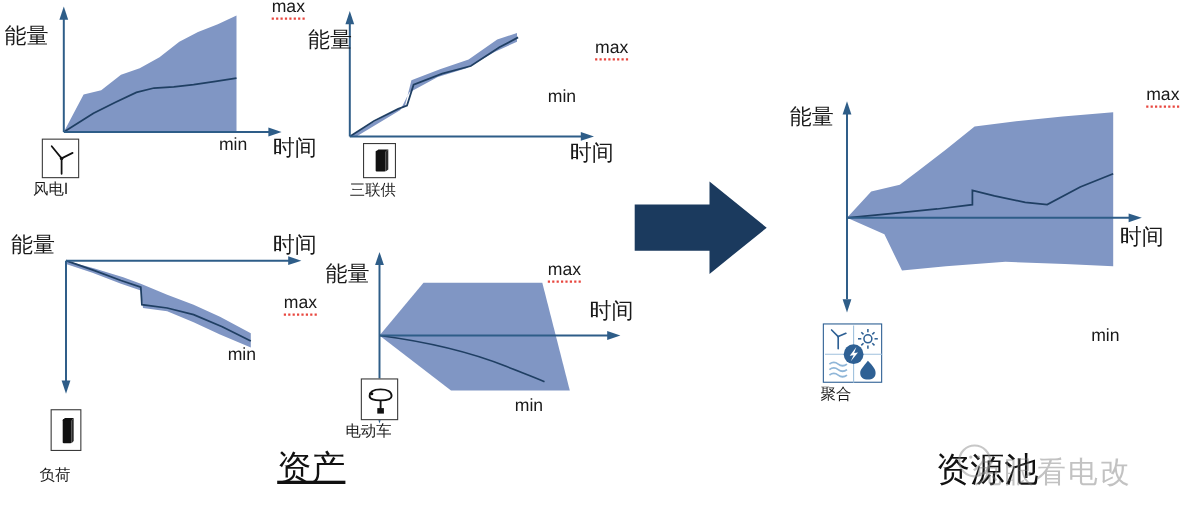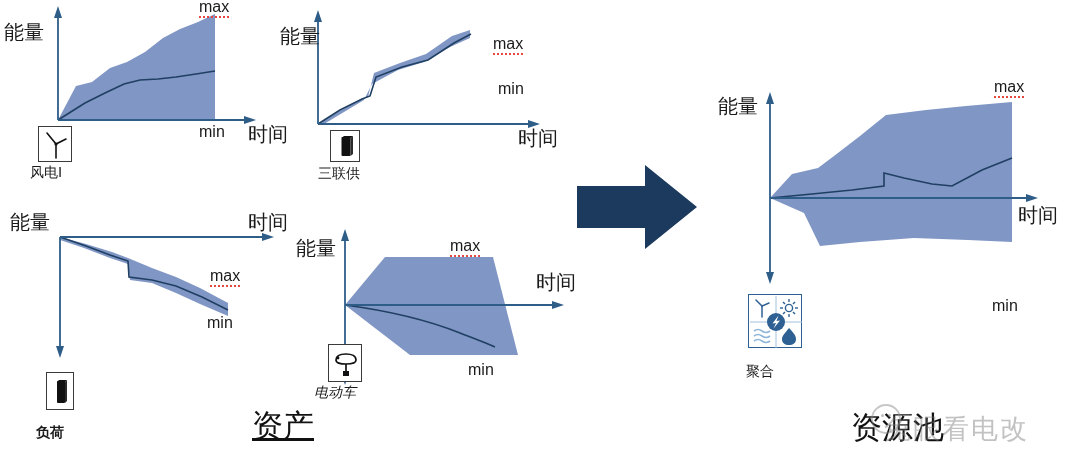--- a/index.html
+++ b/index.html
@@ -18,20 +18,21 @@
     font-family:"DejaVu Sans","Liberation Sans",sans-serif;
     color:#1a1a1a;
     white-space:nowrap;
     line-height:1;
   }
   .lbl-axis{font-size:20px;}
   .lbl-mm{font-size:16px;font-family:"Liberation Sans","DejaVu Sans",sans-serif;}
   .lbl-max{
     border-bottom:2px dotted #e8473f;
     padding-bottom:1px;
+    margin-left:48px;
   }
   .lbl-icon{font-size:14px;text-align:left;}
   .lbl-section{
     font-family:"DejaVu Sans","Liberation Sans",sans-serif;
     font-size:31px;color:#111;
   }
 
   .iconbox{
     position:absolute;
     box-sizing:border-box;
@@ -137,21 +138,21 @@
     <div class="lbl lbl-mm lbl-max" style="left:210px;top:68px;">max</div>
     <div class="lbl lbl-mm" style="left:207px;top:115px;">min</div>
 
     <div class="iconbox" style="left:46px;top:172px;width:28px;height:38px;">
       <svg width="28" height="38" viewBox="0 0 28 38">
         <rect x="10" y="8" width="8" height="22" rx="1" fill="#111"></rect>
         <path d="M10,9 L12,7 L20,7 L18,9 Z" fill="#111"></path>
         <path d="M18,9 L20,7 L20,28 L18,30 Z" fill="#2b2b2b"></path>
       </svg>
     </div>
-    <div class="lbl lbl-icon" style="left:36px;top:225px;width:50px;font-weight:bold;">负荷</div>
+    <div class="lbl lbl-icon" style="left:36px;top:225px;width:50px;">负荷</div>
   </div>
 
   <div class="panel" style="left:290px;top:215px;width:320px;height:240px;">
     <svg width="320" height="240" viewBox="0 0 320 240">
       <path fill="#8096c4" stroke="none" d="M55,90 L95,42 L203,42 L228,140 L120,140 Z"></path>
       <path fill="none" stroke="#1f3f63" stroke-width="1.6" d="M55,90 C 100,96 140,106 170,118 C 185,124 196,128 205,132"></path>
       <line x1="55" y1="22" x2="55" y2="160" stroke="#2e5d88" stroke-width="1.8"></line>
       <polygon points="55,14 51,26 59,26" fill="#2e5d88"></polygon>
       <polygon points="55,170 51,158 59,158" fill="#2e5d88"></polygon>
       <line x1="55" y1="90" x2="266" y2="90" stroke="#2e5d88" stroke-width="1.8"></line>
@@ -163,21 +164,21 @@
     <div class="lbl lbl-mm" style="left:178px;top:147px;">min</div>
 
     <div class="iconbox" style="left:38px;top:129px;width:34px;height:38px;">
       <svg width="34" height="38" viewBox="0 0 34 38">
         <path d="M7,15 C7,11 11,9 17,9 C23,9 27,11 27,15 C27,18 23,19 17,19 C11,19 7,18 7,15 Z" fill="none" stroke="#111" stroke-width="1.7"></path>
         <line x1="17" y1="19" x2="17" y2="27" stroke="#111" stroke-width="1.7"></line>
         <rect x="14" y="26" width="6" height="5" fill="#111"></rect>
         <circle cx="9" cy="13" r="1.4" fill="#111"></circle>
       </svg>
     </div>
-    <div class="lbl lbl-icon" style="left:24px;top:170px;width:62px;font-style:italic;">电动车</div>
+    <div class="lbl lbl-icon" style="left:24px;top:170px;width:62px;">电动车</div>
   </div>
 
   <div class="panel" style="left:575px;top:160px;width:130px;height:95px;">
     <svg width="130" height="95" viewBox="0 0 130 95">
       <polygon fill="#1b3a5e" points="2,26 70,26 70,5 122,47 70,89 70,68 2,68"></polygon>
     </svg>
   </div>
 
   <div class="panel" style="left:700px;top:60px;width:380px;height:340px;">
     <svg width="380" height="340" viewBox="0 0 380 340">
@@ -223,21 +224,21 @@
           <path d="M5,41 q4,-3 8,0 q4,3 8,0"></path>
           <path d="M5,46 q4,-3 8,0 q4,3 8,0"></path>
         </g>
 
         <path d="M40,33 C45,38 47,41 47,44 C47,48 44,50 40,50 C36,50 33,48 33,44 C33,41 36,38 40,33 Z" fill="#2e6094"></path>
 
         <circle cx="27" cy="27" r="9" fill="#2e6094"></circle>
         <path d="M29.5,20.5 L23.5,28.5 L27,28 L24.5,33.5 L31,25.5 L27.5,26 Z" fill="#ffffff"></path>
       </svg>
     </div>
-    <div class="lbl lbl-icon" style="left:46px;top:304px;width:58px;">聚合</div>
+    <div class="lbl lbl-icon" style="left:46px;top:292px;width:58px;">聚合</div>
   </div>
 
   <div class="lbl lbl-section" style="left:252px;top:410px;text-decoration:underline;">资产</div>
   <div class="lbl lbl-section" style="left:851px;top:412px;">资源池</div>
 
   <div class="wm-face" style="left:871px;top:404px;"></div>
   <div class="watermark" style="left:884px;top:411px;">兔眼看电改</div>
 
 </div>
 

